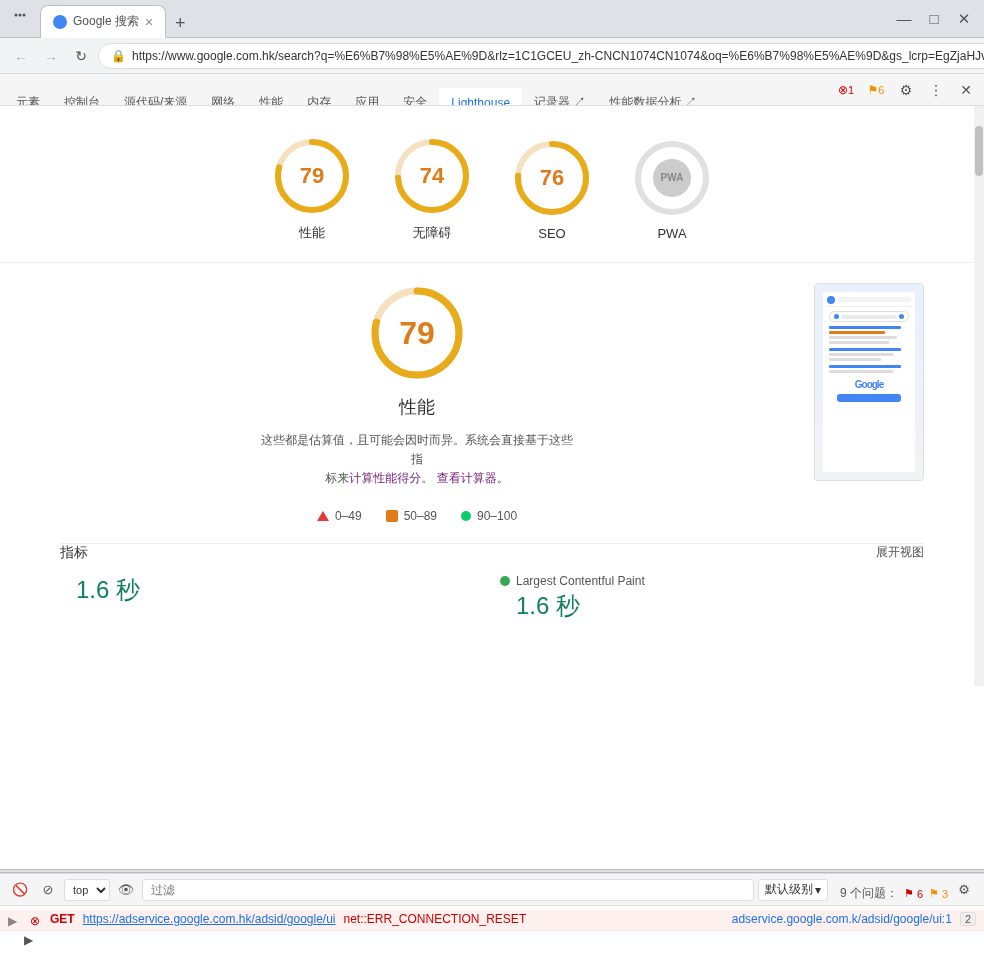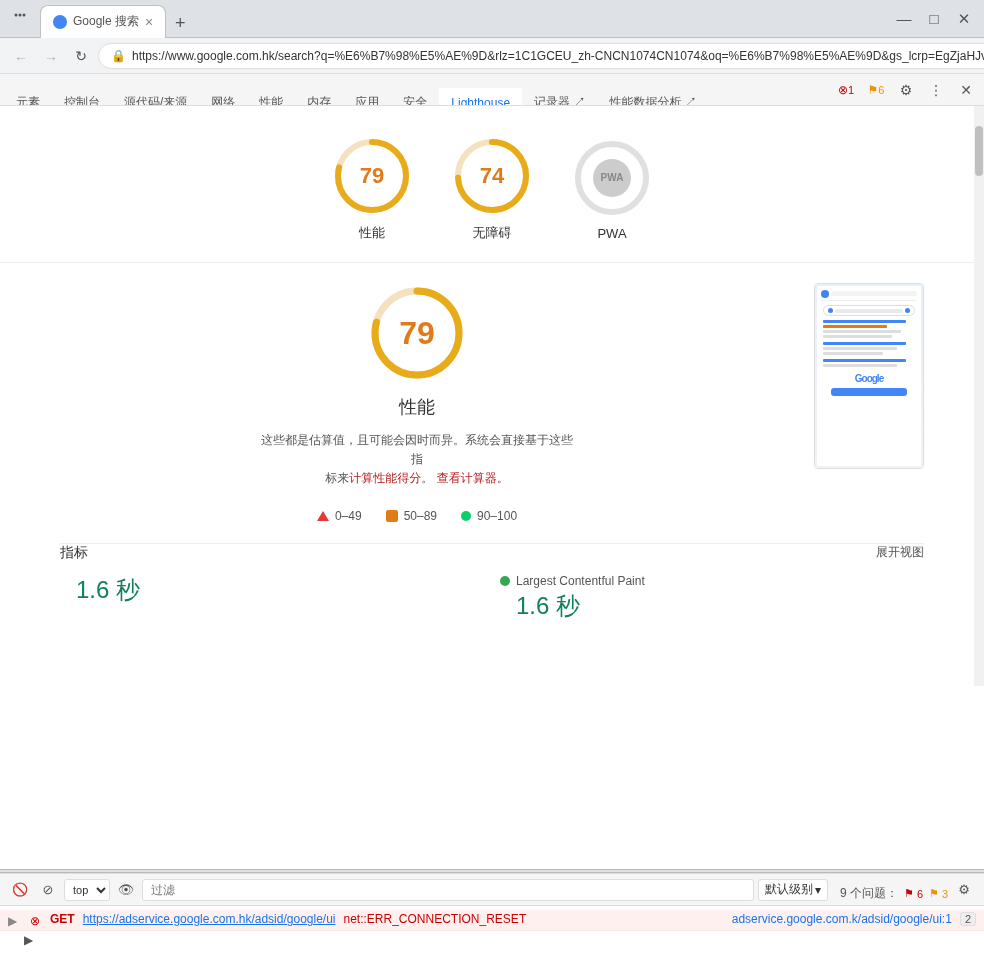--- a/index.html
+++ b/index.html
@@ -100,35 +100,35 @@
     .lighthouse-detail-right { flex-shrink: 0; }
 
     .detail-score-circle { width: 100px; height: 100px; position: relative; }
     .detail-score-circle svg { transform: rotate(-90deg); }
     .detail-score-circle .score-val {
       position: absolute; top: 50%; left: 50%; transform: translate(-50%,-50%);
       font-size: 28px; font-weight: bold; color: #e07b1a;
     }
     .detail-title { font-size: 18px; color: #333; font-weight: normal; }
     .detail-desc { font-size: 12px; color: #555; text-align: center; line-height: 1.6; max-width: 320px; }
-    .detail-desc a { color: #b91c1c; text-decoration: none; }
+    .detail-desc a { color: #701a75; text-decoration: none; }
     .score-legend { display: flex; gap: 24px; align-items: center; margin-top: 8px; }
     .legend-item { display: flex; align-items: center; gap: 6px; font-size: 12px; color: #555; }
     .legend-dot { width: 10px; height: 10px; border-radius: 50%; }
     .legend-triangle { width: 0; height: 0; border-left: 6px solid transparent; border-right: 6px solid transparent; border-bottom: 10px solid #e53935; }
 
     
     .screenshot-thumb {
       width: 110px; border: 1px solid #ddd; border-radius: 4px; overflow: hidden;
       background: #f8f9fa;
     }
     .screenshot-thumb-inner {
       width: 100%; background: linear-gradient(to bottom, #e8f0fe 0%, #f1f3f4 100%);
       min-height: 180px; display: flex; flex-direction: column;
-      padding: 2px; gap: 2px;
+      padding: 8px; gap: 2px;
     }
 
     
     .metrics-section { padding: 0 60px 20px; }
     .metrics-header { display: flex; justify-content: space-between; align-items: center; margin-bottom: 12px; }
     .metrics-header-title { font-size: 14px; color: #333; font-weight: 500; }
     .expand-link { font-size: 12px; color: #555; cursor: pointer; }
     .metrics-grid { display: grid; grid-template-columns: 1fr 1fr; gap: 16px; }
     .metric-item { display: flex; flex-direction: column; gap: 2px; }
     .metric-dot-row { display: flex; align-items: center; gap: 6px; }
@@ -285,20 +285,30 @@
           <svg width="80" height="80" viewBox="0 0 80 80">
             <circle cx="40" cy="40" r="34" fill="none" stroke="#f5e0c0" stroke-width="6"></circle>
             <circle cx="40" cy="40" r="34" fill="none" stroke="#e8ab1a" stroke-width="6" stroke-dasharray="213.6" stroke-dashoffset="55.5" stroke-linecap="round"></circle>
           </svg>
           <span class="score-val" style="color:#e07b1a;">74</span>
         </div>
         <span class="score-label">无障碍</span>
       </div>
 
 
+      <div class="score-item">
+        <div class="score-circle">
+          <svg width="80" height="80" viewBox="0 0 80 80">
+            <circle cx="40" cy="40" r="34" fill="none" stroke="#f5e0c0" stroke-width="6"></circle>
+            <circle cx="40" cy="40" r="34" fill="none" stroke="#e8ab1a" stroke-width="6" stroke-dasharray="213.6" stroke-dashoffset="51.3" stroke-linecap="round"></circle>
+          </svg>
+          <span class="score-val" style="color:#e07b1a;">76</span>
+        </div>
+        <span class="score-label">SEO</span>
+      </div>
 
       <div class="score-item">
         <div class="score-circle">
           <svg width="80" height="80" viewBox="0 0 80 80">
             <circle cx="40" cy="40" r="34" fill="none" stroke="#e0e0e0" stroke-width="6"></circle>
           </svg>
           <div style="position:absolute;top:50%;left:50%;transform:translate(-50%,-50%);background:#ccc;border-radius:50%;width:38px;height:38px;display:flex;align-items:center;justify-content:center;">
             <span style="font-size:10px;color:#888;font-weight:bold;">PWA</span>
           </div>
         </div>

